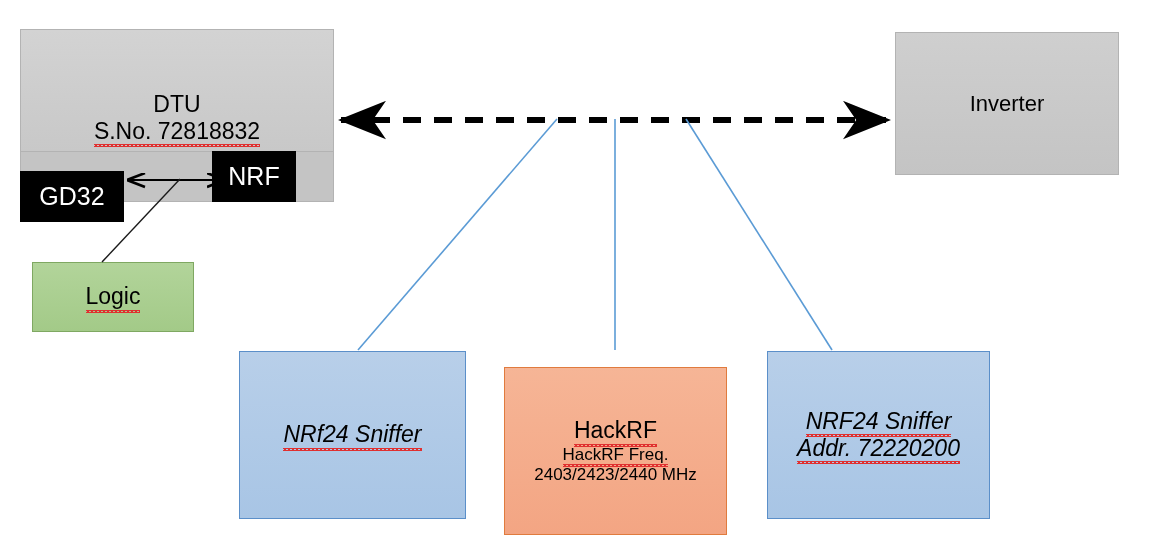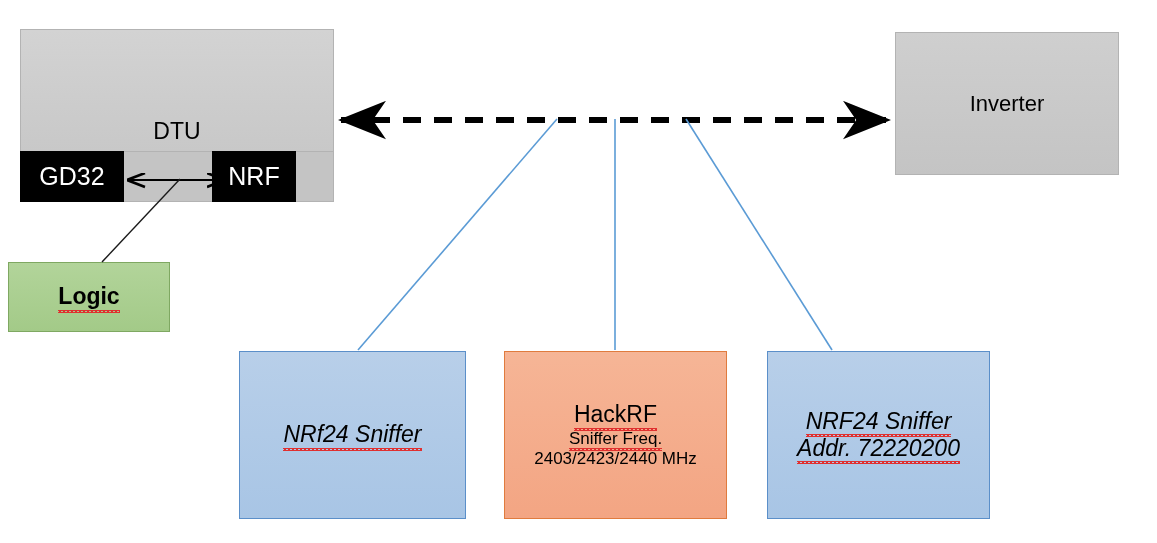--- a/index.html
+++ b/index.html
@@ -48,31 +48,30 @@
     box-sizing: border-box;
     background: #000000;
     color: #ffffff;
     display: flex;
     align-items: center;
     justify-content: center;
     font-size: 25px;
     top: 151px;
     height: 51px;
   }
-  #gd32-chip { left: 20px; width: 104px; }
+  #gd32-chip { left: 20px; width: 104px; margin-top: 20px; }
   #nrf-chip  { left: 212px; width: 84px; }
 
   
   #logic-box {
-    left: 8px; top: 262px; width: 162px; height: 70px;
+    left: 32px; top: 262px; width: 162px; height: 70px;
     background: linear-gradient(180deg, #b2d49a 0%, #a3ca88 100%);
     border: 1px solid #7fa862;
     font-size: 23px;
     color: #000000;
-    font-weight: bold;
   }
 
   
   #inverter-box {
     left: 895px; top: 32px; width: 224px; height: 143px;
     background: linear-gradient(180deg, #cfcfcf 0%, #c4c4c4 100%);
     border: 1px solid #b3b3b3;
     font-size: 22px;
     color: #000000;
   }
@@ -81,21 +80,21 @@
   .blue-box {
     background: linear-gradient(180deg, #b8cfe9 0%, #a8c5e5 100%);
     border: 1px solid #5b8fc9;
     font-size: 23px;
     color: #000000;
     top: 351px; height: 168px; font-style: italic;
   }
   #sniffer-left  { left: 239px; width: 227px; }
   #sniffer-right { left: 767px; width: 223px; }
   #hackrf-box {
-    left: 504px; top: 351px; width: 223px; height: 168px;
+    left: 504px; top: 367px; width: 223px; height: 168px;
     background: linear-gradient(180deg, #f6b596 0%, #f3a583 100%);
     border: 1px solid #e07b3e;
     color: #000000;
   }
   #hackrf-box .title { font-size: 23px; }
   #hackrf-box .sub   { font-size: 17px; }
 
   
   .squiggle {
     position: relative;
@@ -123,20 +122,21 @@
 </style>
 </head>
 <body>
 
 <div id="canvas">
 
   <div class="box" id="dtu-lower"></div>
 
   <div class="box" id="dtu-box">
     <div>DTU</div>
+    <div><span class="squiggle">S.No. 72818832</span></div>
   </div>
 
   <div class="black-chip" id="gd32-chip">
     <span>GD32</span>
   </div>
 
   <div class="black-chip" id="nrf-chip">
     <span>NRF</span>
   </div>
 
@@ -147,21 +147,21 @@
   <div class="box" id="inverter-box">
     <div>Inverter</div>
   </div>
 
   <div class="box blue-box" id="sniffer-left">
     <div><span class="squiggle">NRf24 Sniffer</span></div>
   </div>
 
   <div class="box" id="hackrf-box">
     <div class="title"><span class="squiggle">HackRF</span></div>
-    <div class="sub"><span class="squiggle">Sniffer Freq.</span></div>
+    <div class="sub"><span class="squiggle">HackRF Freq.</span></div>
     <div class="sub">2403/2423/2440 MHz</div>
   </div>
 
   <div class="box blue-box" id="sniffer-right">
     <div><span class="squiggle">NRF24 Sniffer</span></div>
     <div><span class="squiggle">Addr. 72220200</span></div>
   </div>
 
   <svg id="connectors" viewBox="0 0 1157 543">
     <defs>

